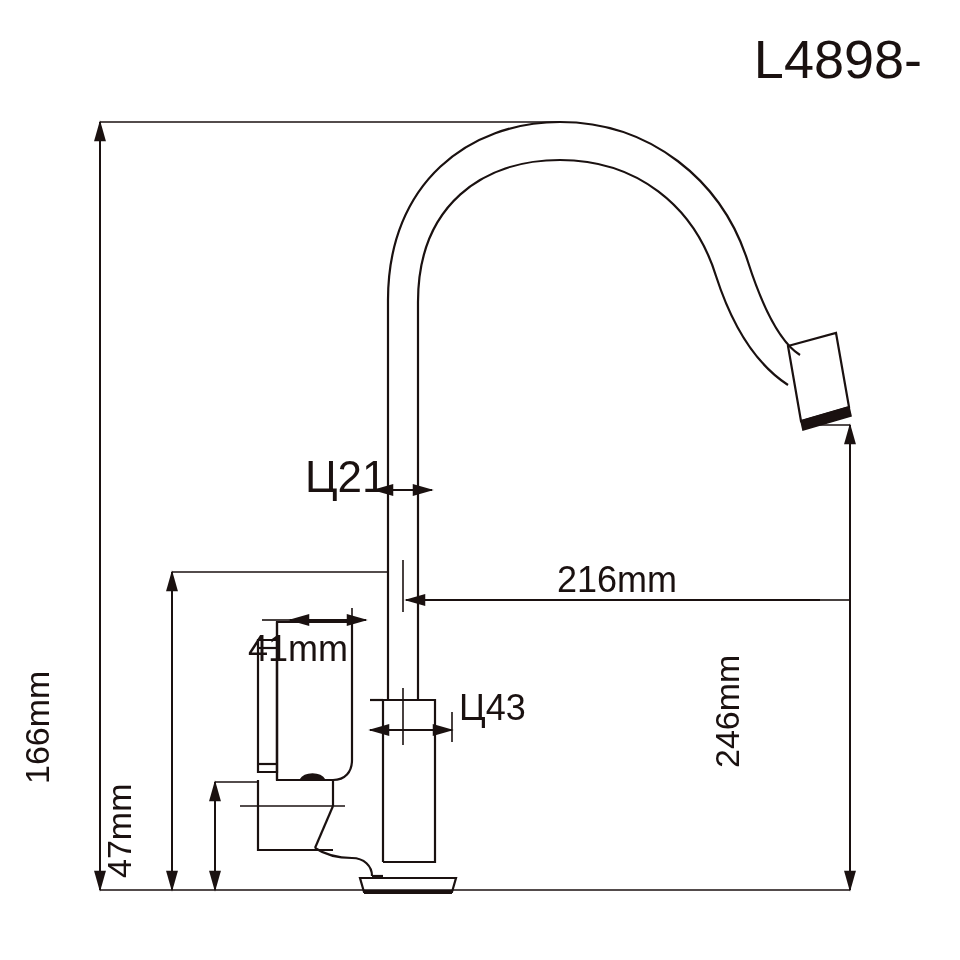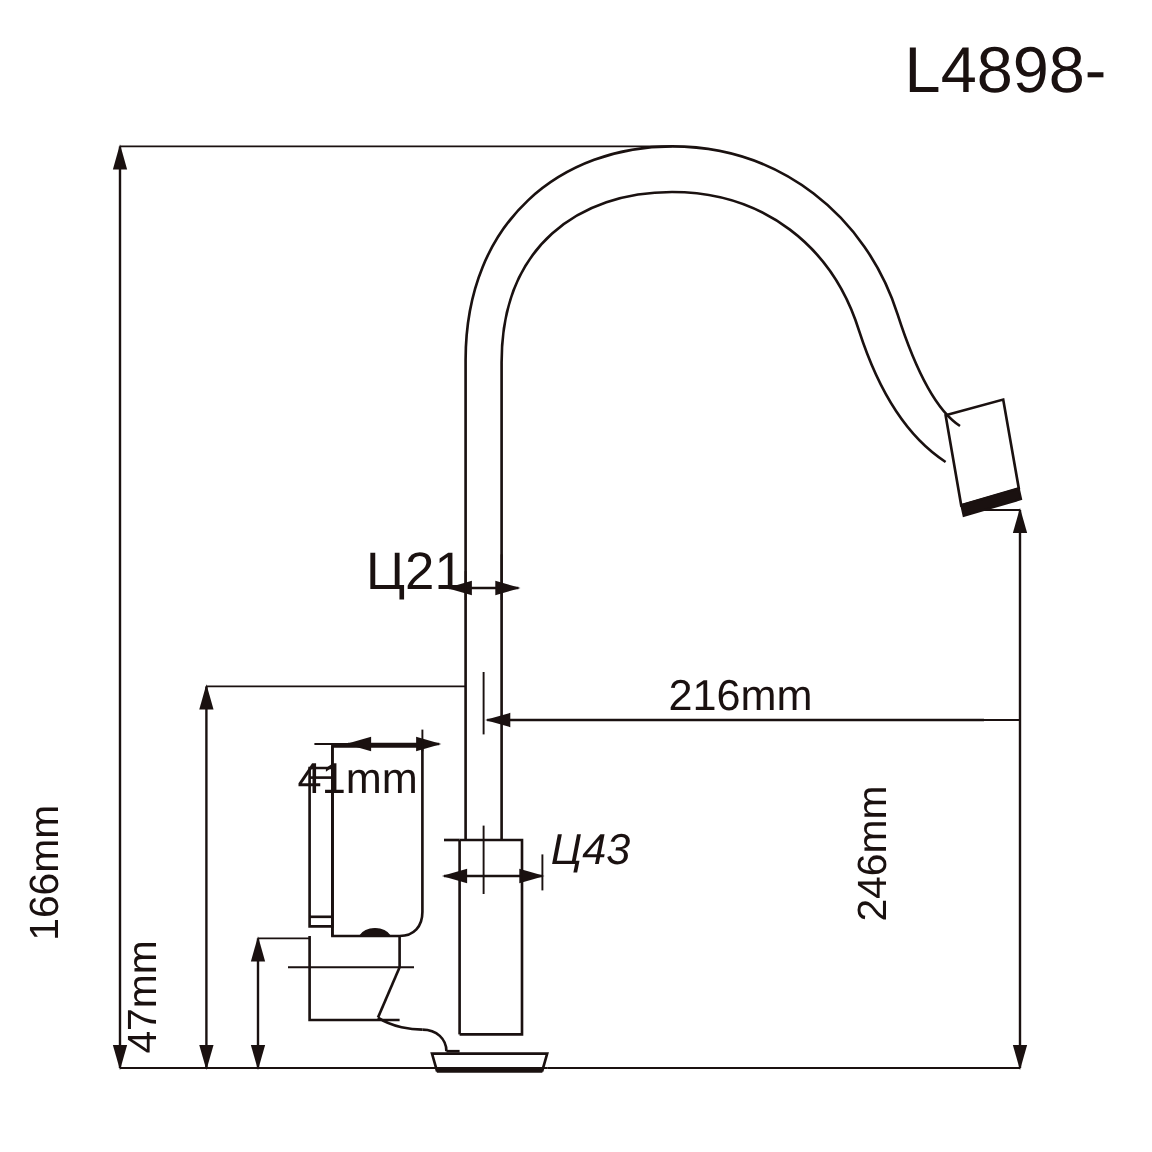--- a/index.html
+++ b/index.html
@@ -48,21 +48,21 @@
     line-height: 1;
     font-weight: 400;
   }
   .dim-v {
     transform-origin: left bottom;
   }
   #label-166  { left: 132px; top: 640px; font-size: 34px; transform: rotate(-90deg); transform-origin: 16px 128px; }
   #label-47   { left: 180px; top: 772px; font-size: 34px; transform: rotate(-90deg); transform-origin: 14px 92px; }
   #label-246  { left: 822px; top: 624px; font-size: 34px; transform: rotate(-90deg); transform-origin: 16px 128px; }
   #label-phi21{ left: 305px; top: 455px; font-size: 44px; }
-  #label-phi43{ left: 459px; top: 690px; font-size: 36px; font-style: italic; }
+  #label-phi43{ left: 459px; top: 690px; font-size: 36px; }
   #label-41   { left: 248px; top: 583px; font-size: 36px; margin-top: 48px; }
   #label-216  { left: 545px; top: 562px; font-size: 36px; margin-left: 12px; }
 </style>
 </head>
 <body>
 
 <div id="drawing-root">
 
   <svg id="tech-drawing" viewBox="0 0 960 960" xmlns="http://www.w3.org/2000/svg">
     <defs>

